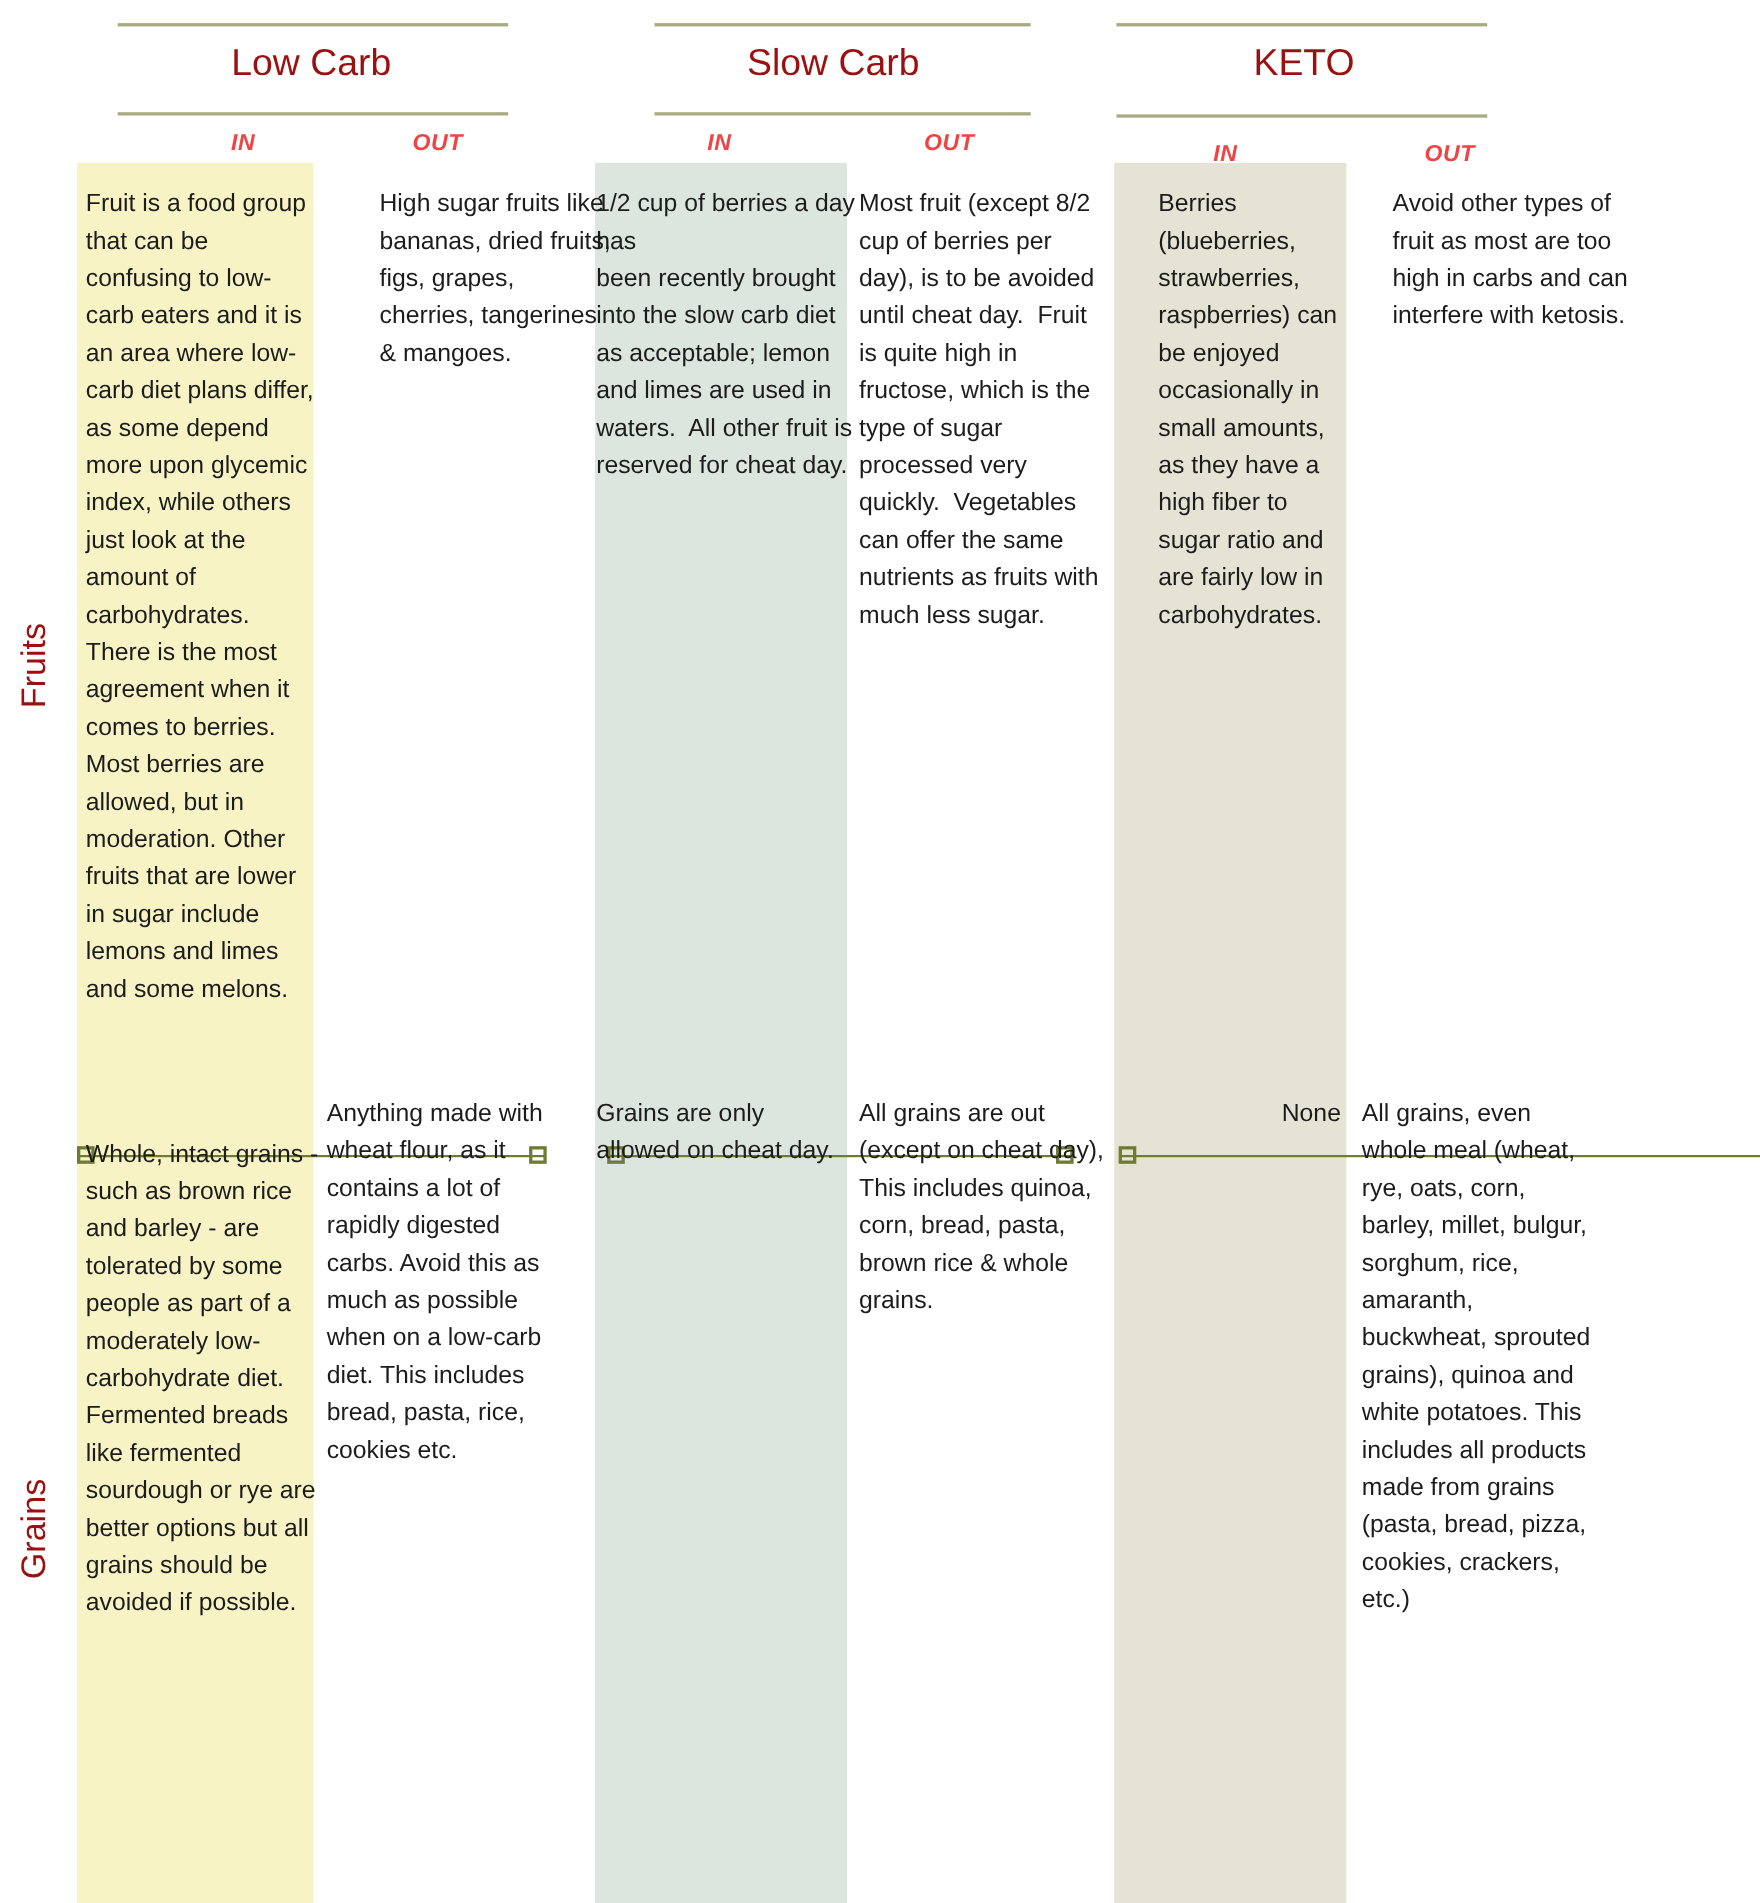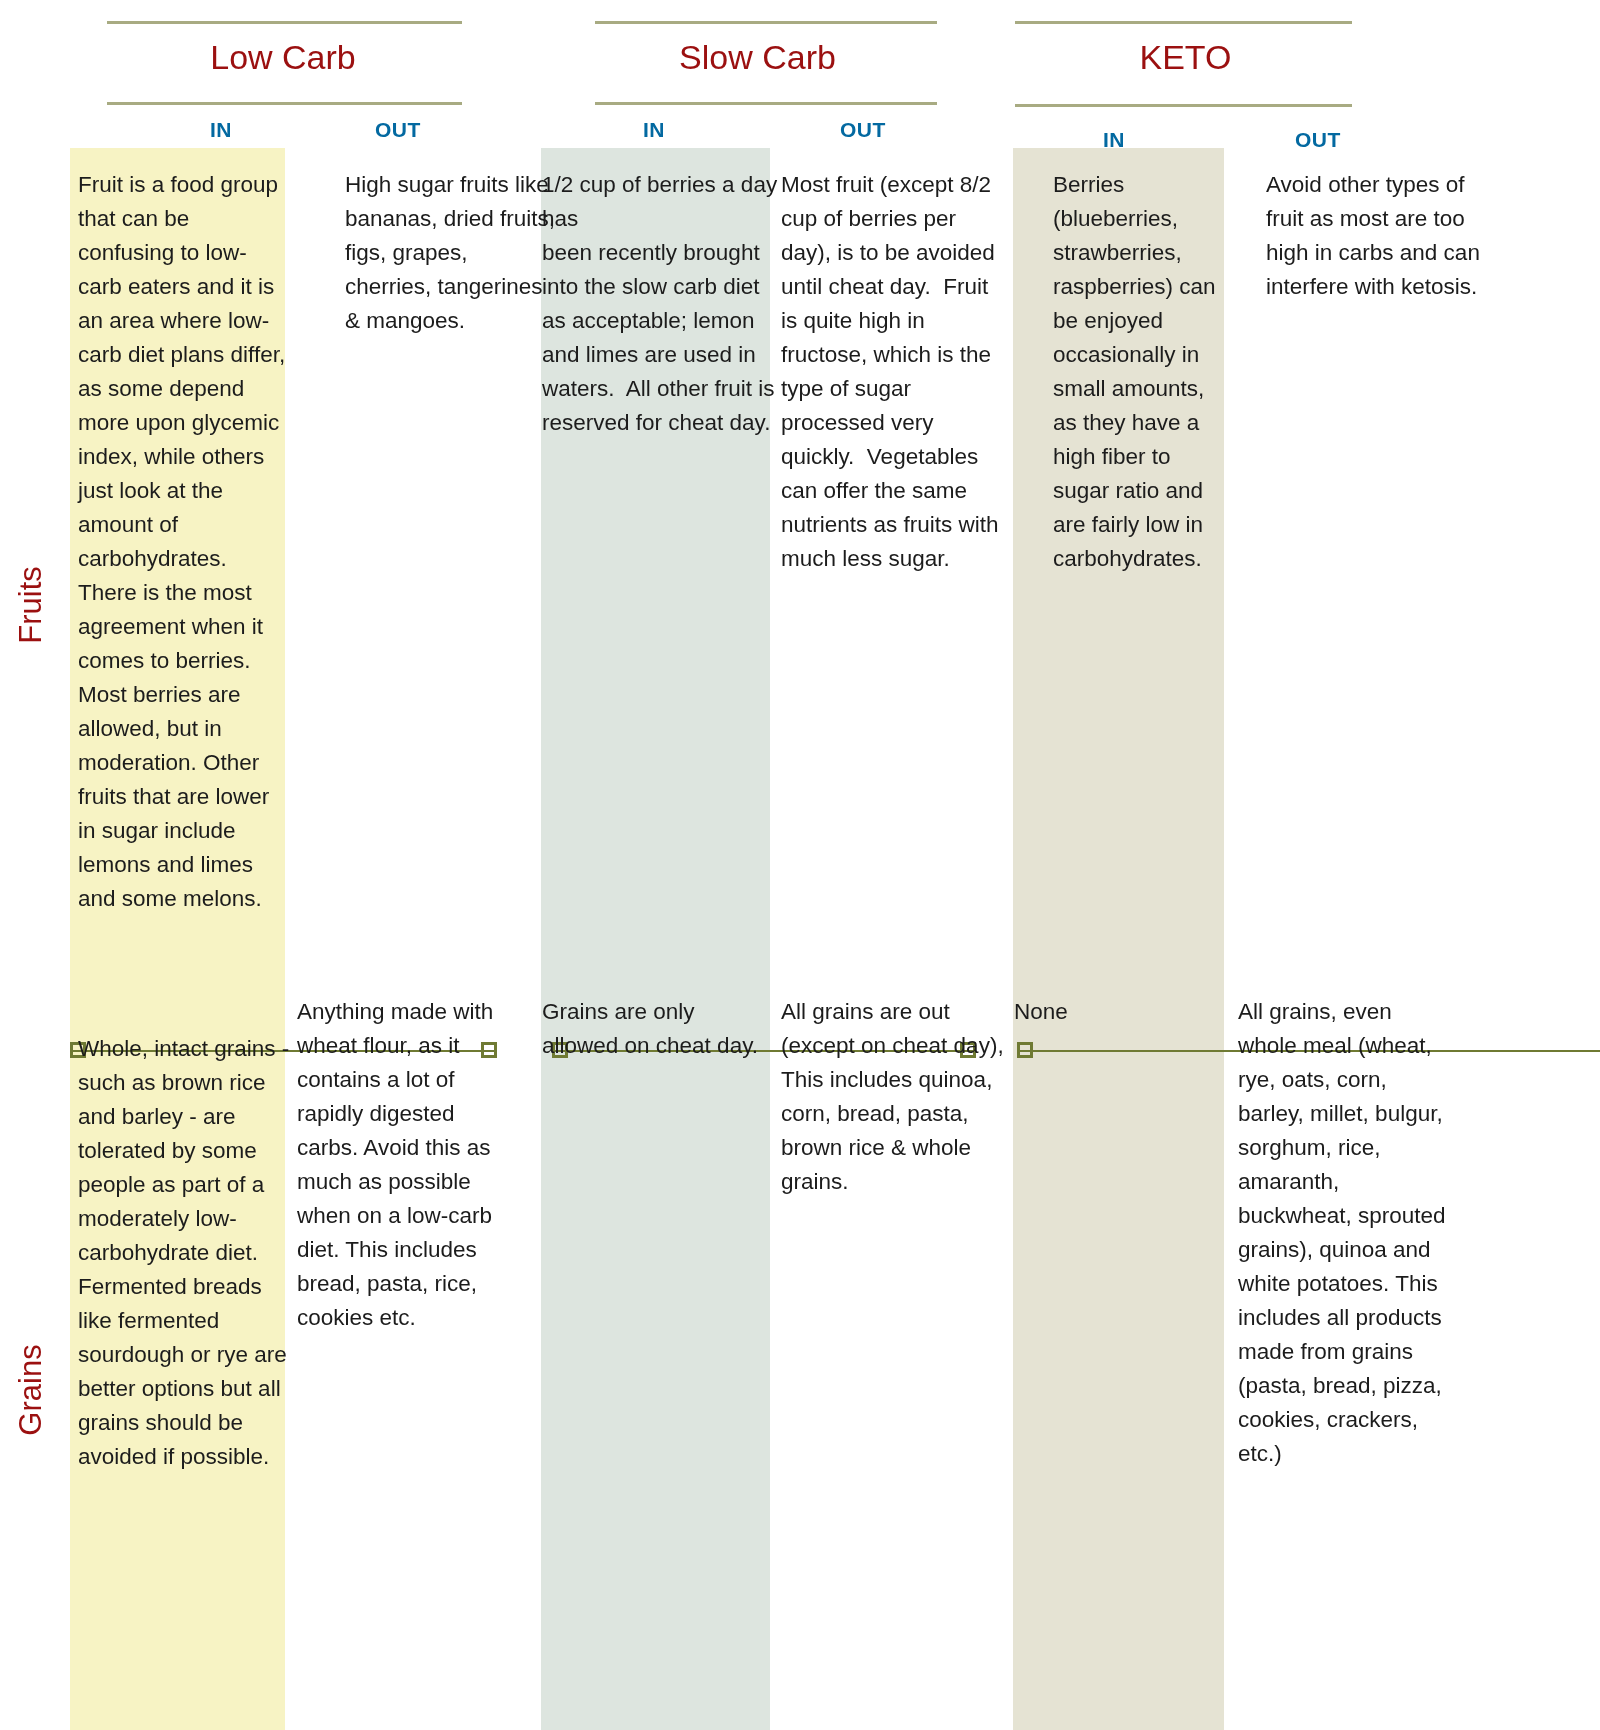--- a/index.html
+++ b/index.html
@@ -70,22 +70,23 @@
     font-weight: normal;
   }
   #sec-0 .sec-title { left: -18px; }
   #sec-1 .sec-title { left: -20px; }
   #sec-2 .sec-title { left: -122px; }
 
   .colhead {
     position: absolute;
     font-size: 21px;
     font-weight: bold;
-    color: #0369a1;
+    color: #ef4444;
     letter-spacing: 0.5px;
+    font-style: italic;
   }
 
   
   .band {
     position: absolute;
     top: 148px;
     bottom: 0;
   }
   #band-0 { left: 70px;  width: 215px; background: #f7f3c4; }
   #band-1 { left: 541px; width: 229px; background: #dde5df; }
@@ -127,21 +128,21 @@
   #c-slowcarb-fruits-in  { left: 542px; top: 168px; width: 238px; }
   #c-slowcarb-fruits-out { left: 781px; top: 168px; width: 222px; }
   #c-keto-fruits-in      { left: 1014px; top: 168px; width: 212px; padding-left: 39px; }
   #c-keto-fruits-out     { left: 1222px; top: 168px; width: 215px; margin-left: 44px; }
 
   
   #c-lowcarb-grains-in   { left: 78px;  top: 995px; width: 212px; margin-top: 37px; }
   #c-lowcarb-grains-out  { left: 297px; top: 995px; width: 205px; }
   #c-slowcarb-grains-in  { left: 542px; top: 995px; width: 222px; }
   #c-slowcarb-grains-out { left: 781px; top: 995px; width: 225px; }
-  #c-keto-grains-in      { left: 1014px; top: 995px; width: 205px; }
+  #c-keto-grains-in      { left: 1014px; top: 995px; width: 205px; text-align: right; }
   #c-keto-grains-out     { left: 1238px; top: 995px; width: 215px; }
 </style>
 </head>
 <body>
 
 <div class="row-label" id="label-fruits">
   <span>Fruits</span>
 </div>
 <div class="row-label" id="label-grains">
   <span>Grains</span>

